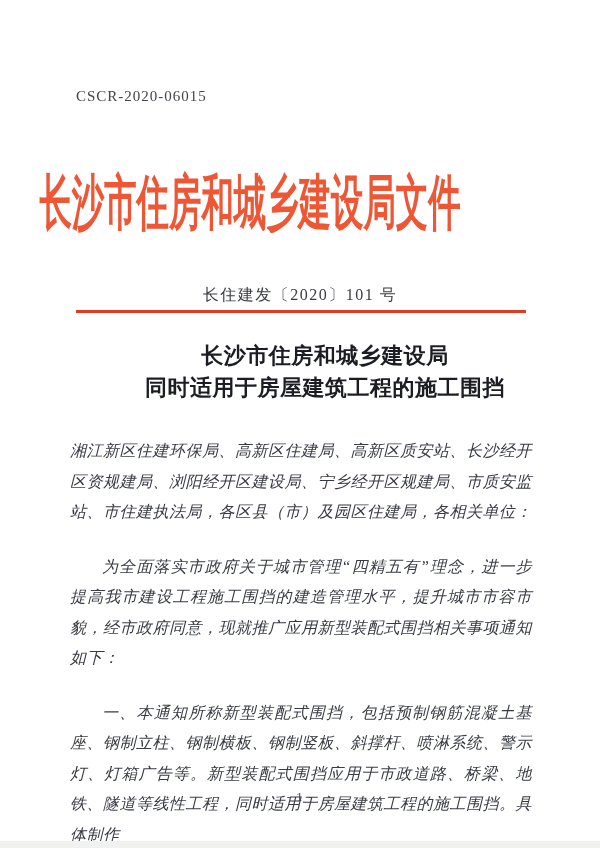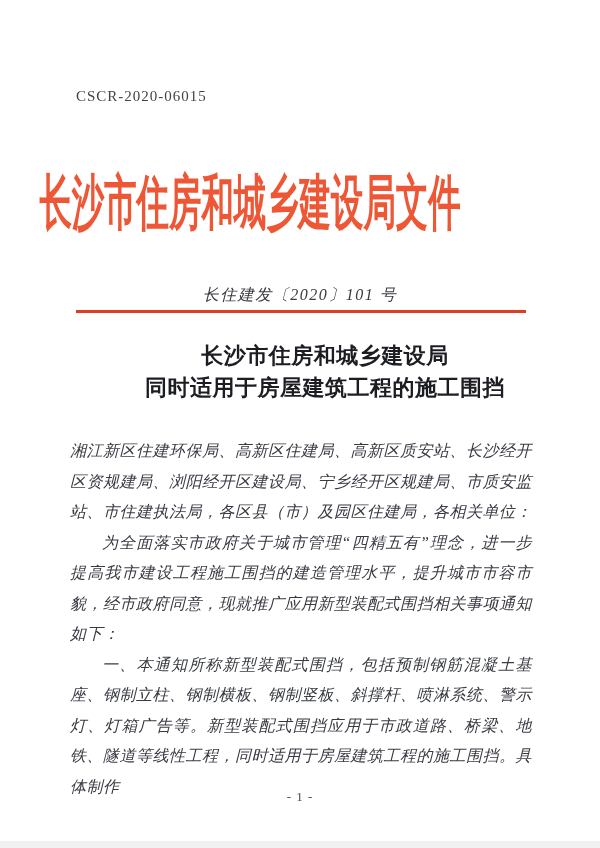--- a/index.html
+++ b/index.html
@@ -48,21 +48,20 @@
   .doc-number {
     position: absolute;
     top: 284px;
     left: 0;
     width: 600px;
     text-align: center;
     font-size: 16px;
     line-height: 21px;
     letter-spacing: 1.5px;
     color: #3a3b41;
-    font-style: italic;
   }
   .red-line {
     position: absolute;
     top: 310px;
     left: 76px;
     width: 450px;
     height: 3px;
     background: var(--divider-red, #e03c22);
   }
   .doc-title {
@@ -88,20 +87,21 @@
     letter-spacing: 0.5px;
     text-align: justify;
     color: #393b43;
     font-style: italic;
   }
   .body-text p {
     margin: 0;
   }
   .body-text p.indent {
     text-indent: 2em;
+    margin-top: 24px;
   }
   .page-num {
     position: absolute;
     top: 789px;
     left: 0;
     width: 600px;
     text-align: center;
     font-size: 13px;
     letter-spacing: 1px;
     color: #4a4b52;

